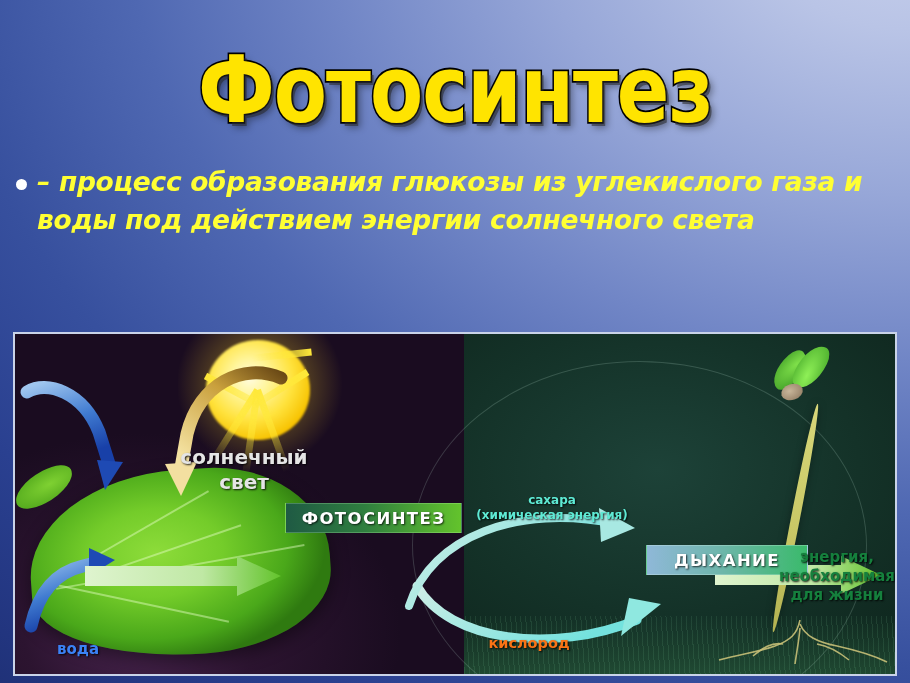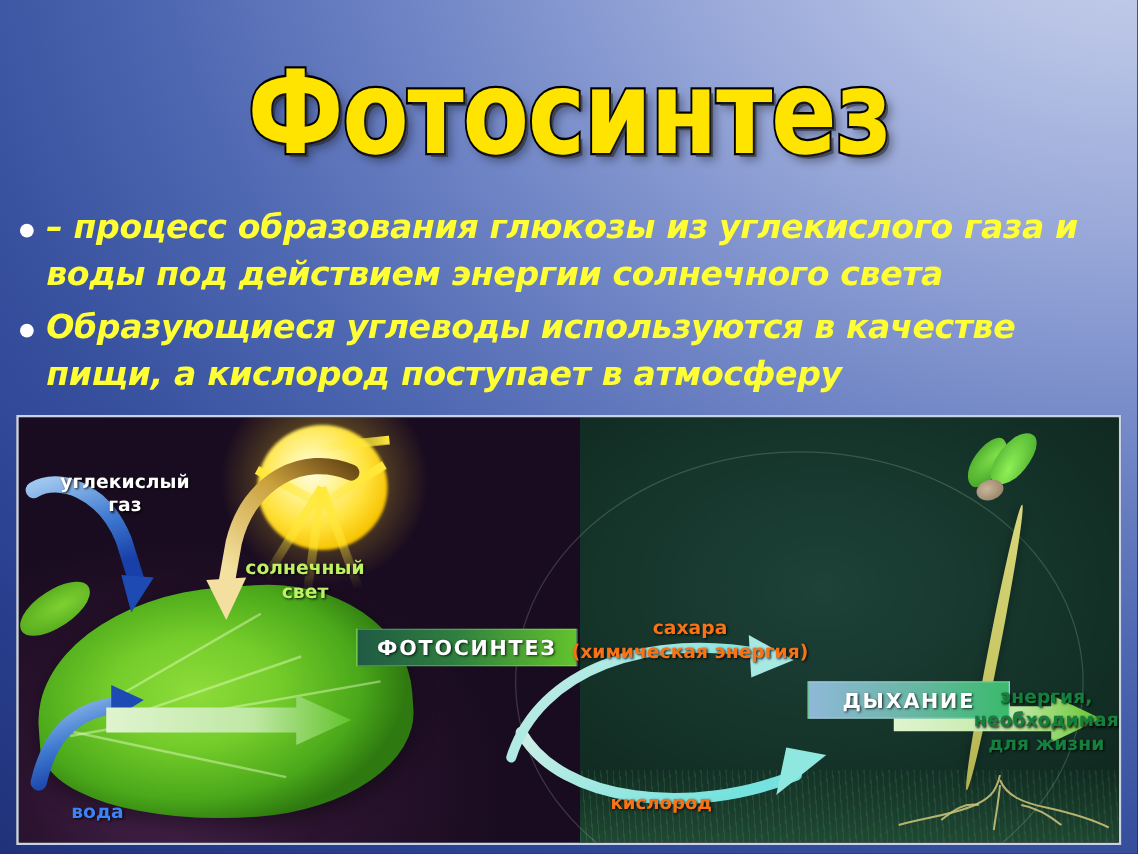--- a/index.html
+++ b/index.html
@@ -260,44 +260,40 @@
   .pic-label {
     position: absolute;
     font-family: "DejaVu Sans", sans-serif;
     font-weight: bold;
     line-height: 1.25;
     text-align: center;
     text-shadow: 1px 1px 2px rgba(0,0,0,0.85);
     white-space: pre-line;
   }
   .lbl-co2   { left: 34px;  top: 374px; width: 128px; color: #ffffff; font-size: 15px; }
-  .lbl-sun   { left: 178px; top: 443px; width: 128px; color: #bef264; font-size: 15px; }
+  .lbl-sun   { left: 178px; top: 443px; width: 128px; color: #e5e5e5; font-size: 20px; }
   .lbl-water { left: 43px;  top: 638px; width: 66px;  color: #3b82f6; font-size: 15px; }
-  .lbl-sugar { left: 455px; top: 491px; width: 190px; color: #f97316; font-size: 15px; }
+  .lbl-sugar { left: 455px; top: 491px; width: 190px; color: #5eead4; font-size: 12px; }
   .lbl-oxy   { left: 462px; top: 632px; width: 130px; color: #f97316; font-size: 14.5px; }
   .lbl-energy{ left: 772px; top: 546px; width: 126px; color: #15803d; font-size: 15px;
                text-shadow: 1px 1px 2px rgba(0,0,0,0.9); }
 </style>
 </head>
 <body>
 
 <div class="slide">
 
   <div class="title-wrap">
     <span class="title">Фотосинтез</span>
   </div>
 
   <div class="bullets">
     <div class="bullet-row">
       <span class="bullet-dot"></span>
       <span class="bullet-text"> – процесс образования глюкозы из углекислого газа и воды под действием энергии солнечного света</span>
-    </div>
-    <div class="bullet-row">
-      <span class="bullet-dot"></span>
-      <span class="bullet-text">Образующиеся углеводы используются в качестве пищи, а кислород поступает в атмосферу</span>
     </div>
   </div>
 
   <div class="picture">
 
     <div class="panel-left"></div>
     <div class="panel-right">
       <div class="grass"></div>
     </div>
 
@@ -392,22 +388,20 @@
       <polygon points="192,6 228,26 194,40" fill="#a8e8e2"></polygon>
     </svg>
 
     <div class="proc-bar proc-photo" style="left:270px; top:169px;">
       <span>ФОТОСИНТЕЗ</span>
     </div>
     <div class="proc-bar proc-resp" style="left:631px; top:168px;">
       <span>ДЫХАНИЕ</span>
     </div>
 
-    <div class="pic-label lbl-co2" style="left:21px; top:42px;">углекислый
-газ</div>
     <div class="pic-label lbl-sun" style="left:165px; top:111px;">солнечный
 свет</div>
     <div class="pic-label lbl-water" style="left:30px; top:306px;">вода</div>
     <div class="pic-label lbl-sugar" style="left:442px; top:159px;">сахара
 (химическая энергия)</div>
     <div class="pic-label lbl-oxy" style="left:449px; top:300px;">кислород</div>
     <div class="pic-label lbl-energy" style="left:759px; top:214px;">энергия,
 необходимая
 для жизни</div>
   </div>

